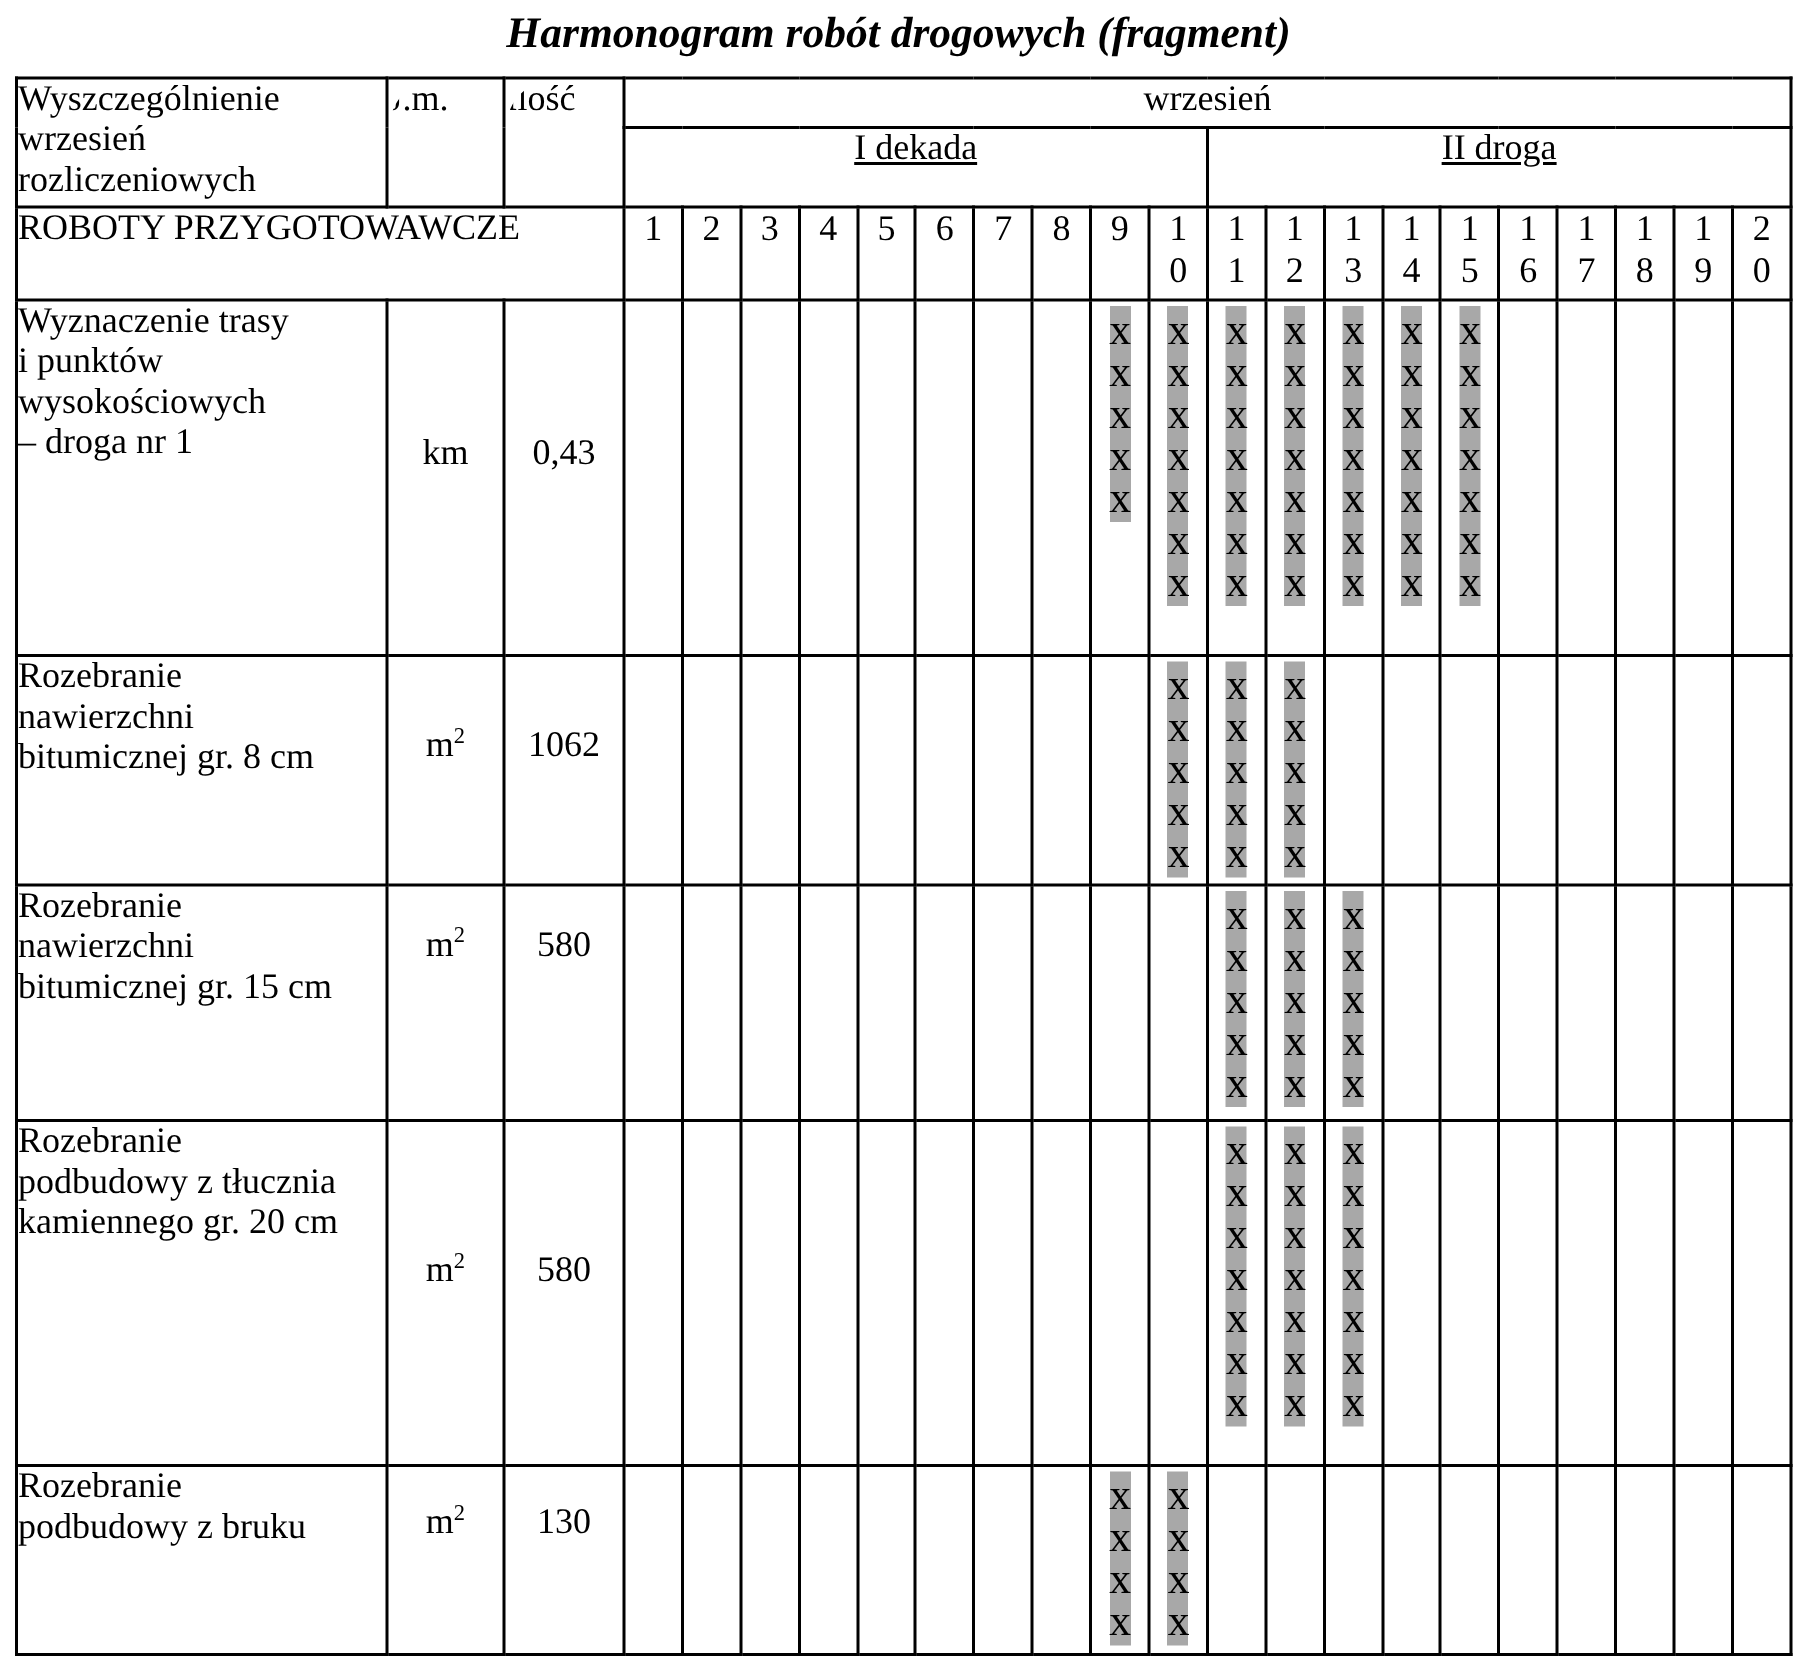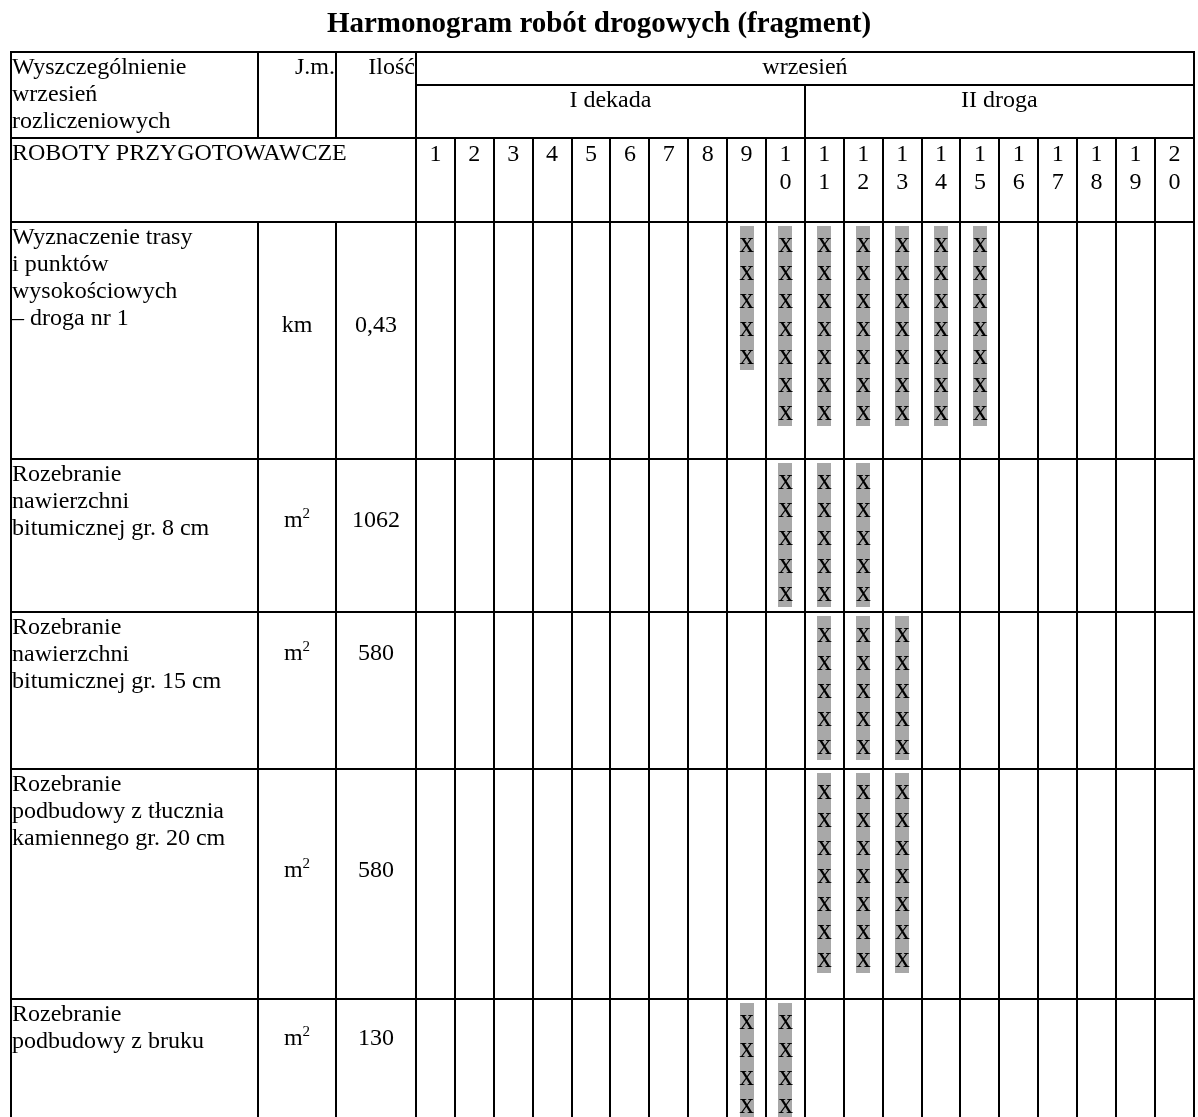--- a/index.html
+++ b/index.html
@@ -3,48 +3,48 @@
 <meta charset="utf-8">
 <style>
   html,body{margin:0;padding:0;}
   body{
     width:1198px;height:1117px;background:#ffffff;color:#000;
     font-family:"Liberation Serif","DejaVu Serif",serif;
     position:relative;overflow:hidden;
   }
   .page-title{
     position:absolute;left:0;top:6px;width:1198px;
-    text-align:center;font-size:29px;font-weight:bold;
+    text-align:center;font-size:29px;font-weight:bold;font-style:italic;
     letter-spacing:0px;
   }
   table.sched{
     position:absolute;left:10px;top:51px;
     border-collapse:collapse;table-layout:fixed;
     width:1183px;
   }
   .sched td,.sched th{
     border:2px solid #000;vertical-align:top;font-weight:normal;
     font-size:24px;padding:0;overflow:hidden;
   }
   col.c-name{width:247px;}
   col.c-unit{width:78px;}
   col.c-qty{width:80px;}
   col.c-day{width:38.9px;}
   tr.tr-month{height:33px;}
-  tr.tr-decade{height:53px;}
-  tr.tr-section{height:84px;}
+  tr.tr-decade{height:53px;text-decoration:underline;}
+  tr.tr-section{height:62px;}
   tr.tr-r0{height:237px;}
   tr.tr-r1{height:153px;}
   tr.tr-r2{height:157px;}
   tr.tr-r3{height:230px;}
   tr.tr-r4{height:126px;}
   .hdr-name,.name-cell{
     text-align:left;padding:1px 6px 2px 7px;white-space:pre-line;line-height:27px;
   }
-  .hdr-center{text-align:right;padding-top:1px;}
+  .hdr-center{text-align:left;padding-top:1px;border-radius:32px;}
   .hdr-left{text-align:center;padding:1px 6px 2px 8px;}
   .section-cell{text-align:left;padding:1px 6px 2px 7px;}
   .day-hdr{
     text-align:center;white-space:pre-line;line-height:28px;padding-top:1px;
   }
   .mid-cell{text-align:center;line-height:27px;}
   .tr-r0 .mid-cell{padding-top:88px;}
   .tr-r1 .mid-cell{padding-top:46px;}
   .tr-r2 .mid-cell{padding-top:26px;}
   .tr-r3 .mid-cell{padding-top:86px;}

